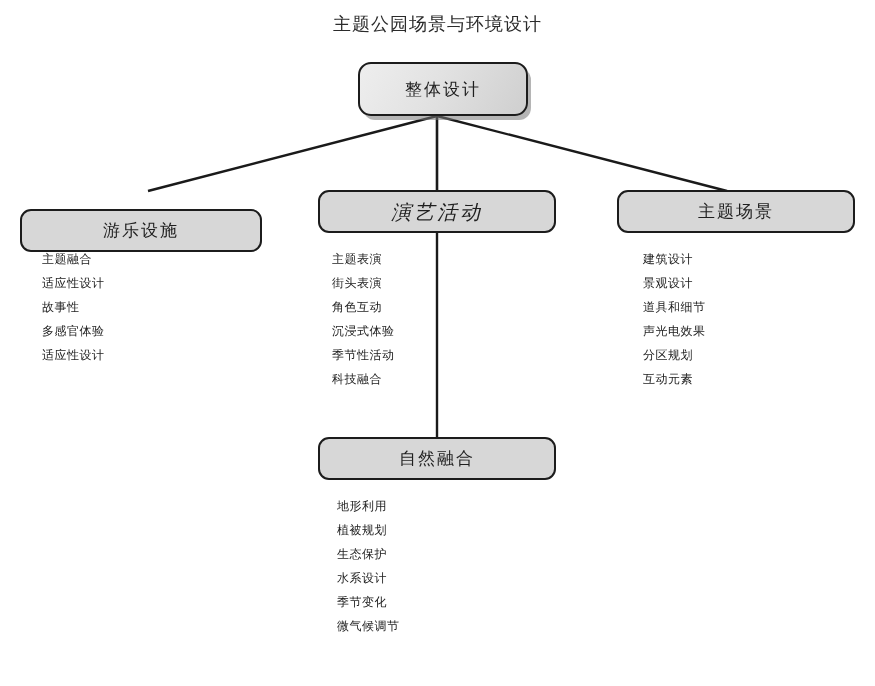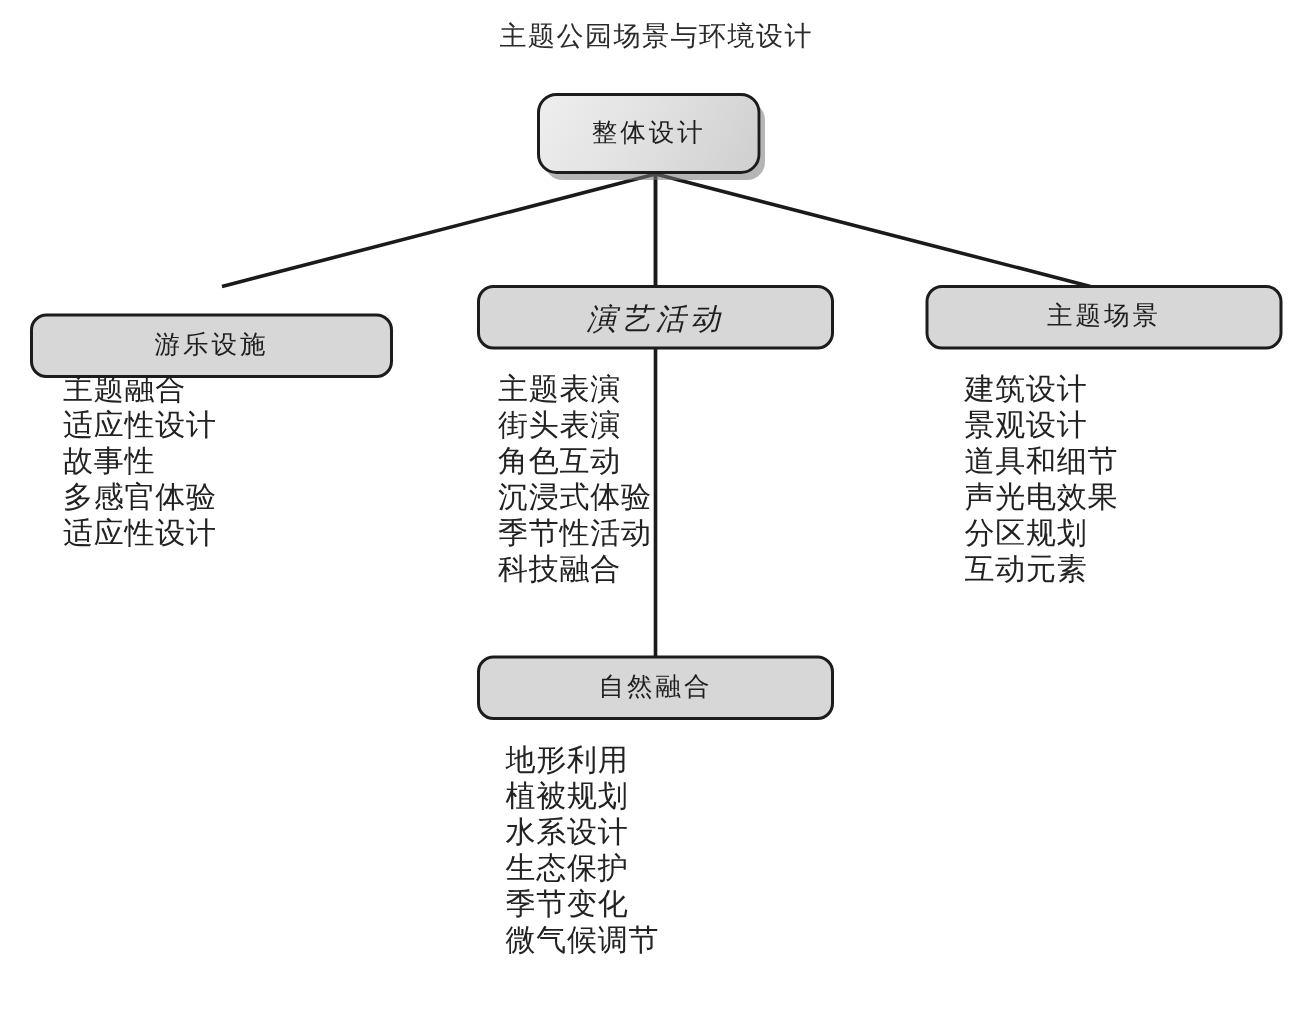--- a/index.html
+++ b/index.html
@@ -75,21 +75,21 @@
     font-style: italic;
     letter-spacing: 3px;
   }
 
   .leaf-list {
     position: absolute;
     margin: 0;
     padding: 0;
     list-style: none;
     font-family: "DejaVu Serif", serif;
-    font-size: 20px;
+    font-size: 12px;
     line-height: 24px;
     color: #222222;
     letter-spacing: 0.5px;
     z-index: 2;
   }
 
   .leaf-item {
     white-space: nowrap;
   }
 </style>
@@ -100,21 +100,21 @@
 
   <div class="diagram-title">主题公园场景与环境设计</div>
 
   <svg id="edges" viewBox="0 0 875 686" width="875" height="686">
     <line x1="437" y1="116" x2="148" y2="191" stroke="#1a1a1a" stroke-width="2.4"></line>
     <line x1="437" y1="116" x2="437" y2="191" stroke="#1a1a1a" stroke-width="2.6"></line>
     <line x1="437" y1="116" x2="727" y2="191" stroke="#1a1a1a" stroke-width="2.4"></line>
     <line x1="437" y1="232" x2="437" y2="438" stroke="#1a1a1a" stroke-width="2.4"></line>
   </svg>
 
-  <div class="node root" style="left:358px; top:62px; width:149px; height:54px;">
+  <div class="node root" style="left:358px; top:62px; width:170px; height:54px;">
     <span class="node-label">整体设计</span>
   </div>
 
   <div class="node" style="left:20px; top:190px; width:242px; height:43px;margin-top:19px;">
     <span class="node-label">游乐设施</span>
   </div>
 
   <ul class="leaf-list" style="left:42px; top:247px;">
     <li class="leaf-item">主题融合</li>
     <li class="leaf-item">适应性设计</li>
@@ -149,19 +149,19 @@
     <li class="leaf-item">互动元素</li>
   </ul>
 
   <div class="node" style="left:318px; top:437px; width:238px; height:43px;">
     <span class="node-label">自然融合</span>
   </div>
 
   <ul class="leaf-list" style="left:337px; top:494px;">
     <li class="leaf-item">地形利用</li>
     <li class="leaf-item">植被规划</li>
+    <li class="leaf-item">生态保护</li>
     <li class="leaf-item">水系设计</li>
-    <li class="leaf-item">生态保护</li>
     <li class="leaf-item">季节变化</li>
     <li class="leaf-item">微气候调节</li>
   </ul>
 
 </div>
 
 </body></html>

